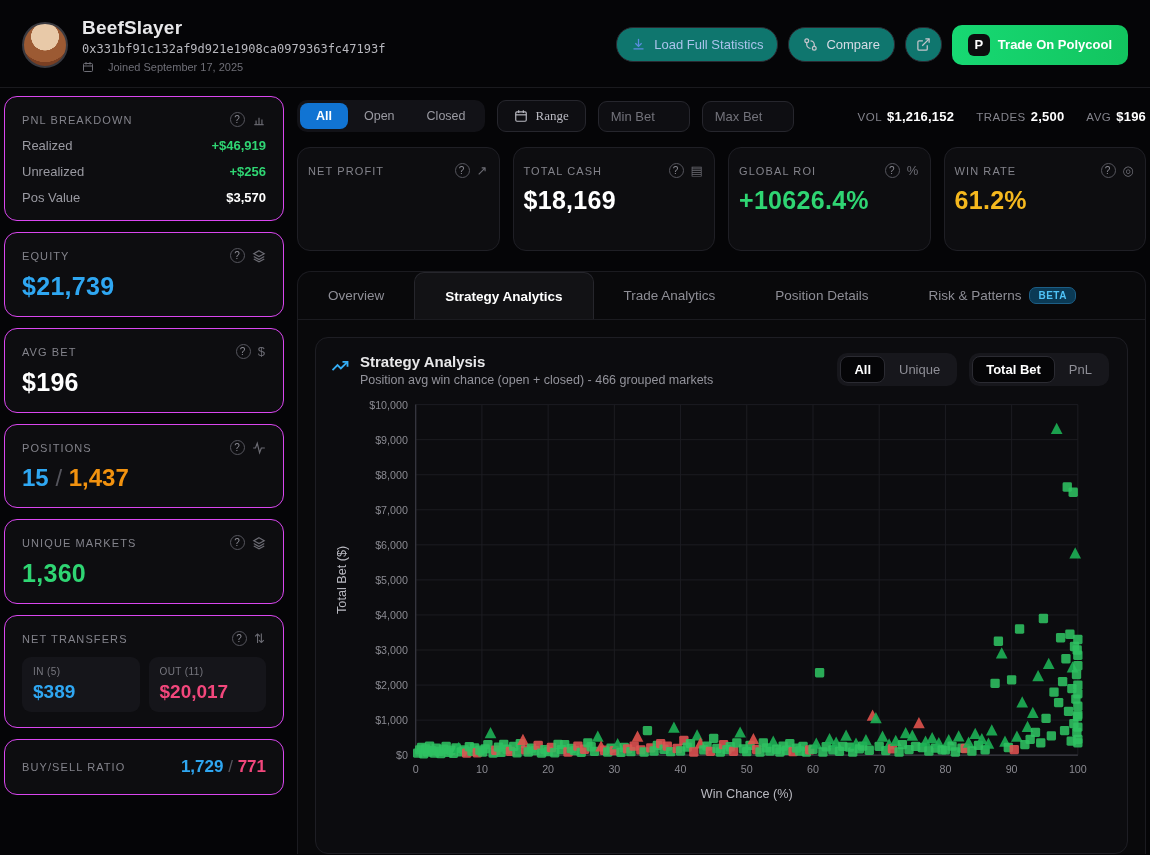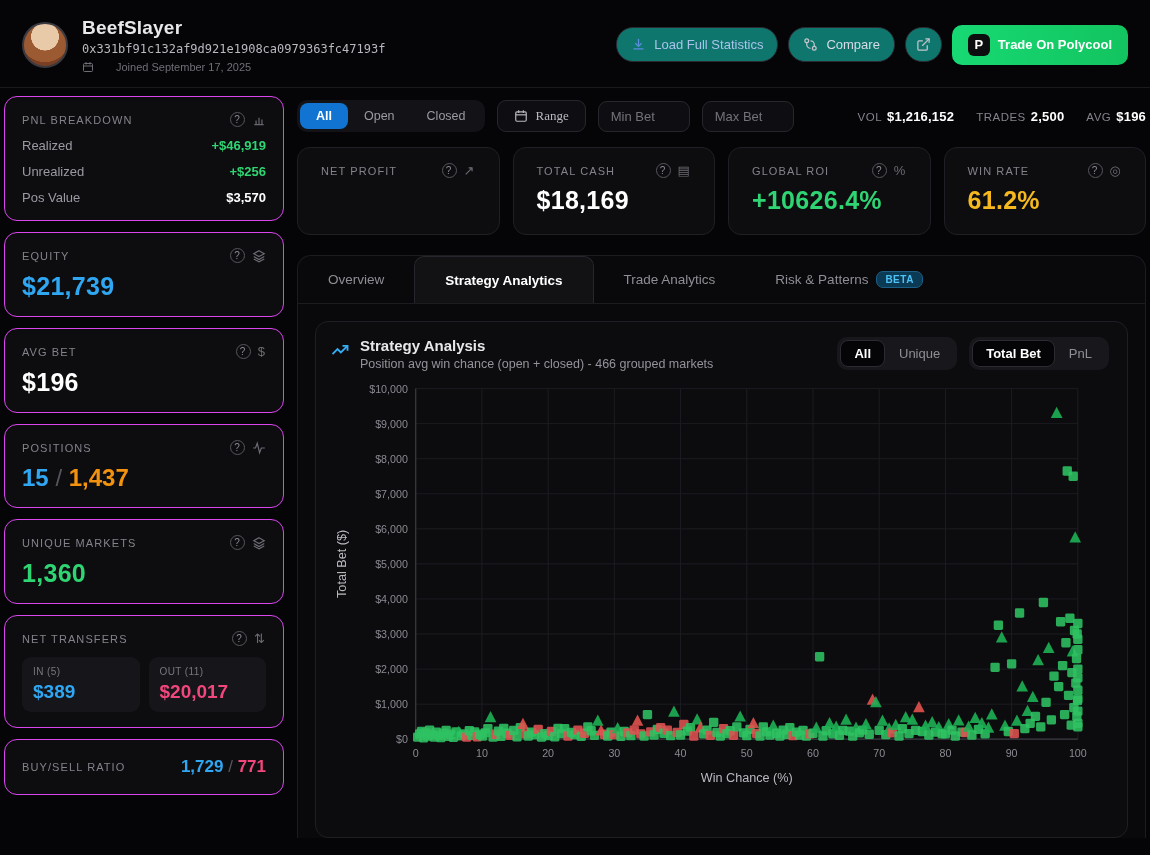--- a/index.html
+++ b/index.html
@@ -7,21 +7,21 @@
     font-family:"Liberation Sans", sans-serif; }
   .mono { font-family:"DejaVu Sans Mono", monospace; }
 
   
   .header { display:flex; align-items:center; padding:14px 22px 12px 22px; border-bottom:1px solid #1a1a1e; height:88px; }
   .avatar { width:46px; height:46px; border-radius:50%; border:2px solid #3a3a40; overflow:hidden;
     background:radial-gradient(circle at 50% 30%, #e8c9a8 0 38%, #9c5a33 39% 70%, #7a3f22 71%); flex:0 0 auto; }
   .h-id { margin-left:14px; }
   .h-name { font-size:19px; font-weight:bold; letter-spacing:.2px; }
   .h-addr { font-size:12px; color:#b9b9bf; margin-top:3px; }
-  .h-joined { display:flex; align-items:center; gap:22px; font-size:11px; color:#6f6f77; margin-top:5px; }
+  .h-joined { display:flex; align-items:center; gap:14px; font-size:11px; color:#6f6f77; margin-top:5px; }
   .h-actions { margin-left:auto; display:flex; align-items:center; gap:10px; }
   .btn { display:flex; align-items:center; gap:8px; background:#0f766e; border:1px solid #2a2a31; border-radius:17px;
     padding:9px 14px; font-size:13px; color:#d6dbe6; cursor:pointer; }
   .btn-load { color:#a9c3ec; }
   .btn-icon-only { padding:9px 10px; }
   .btn-trade { background:linear-gradient(95deg,#17d973,#12c45f); border:none; color:#ffffff; font-weight:bold;
     padding:9px 16px; border-radius:10px; }
   .p-logo { width:22px; height:22px; background:#0c0d0e; color:#ffffff; border-radius:6px; display:flex;
     align-items:center; justify-content:center; font-weight:bold; font-size:13px; }
   svg.ic { display:block; }
@@ -61,21 +61,21 @@
     border-radius:9px; padding:7px 16px; font-size:13px; color:#b9b9c1; cursor:pointer;font-family:Liberation Serif, serif; }
   .bet-input { width:92px; background:#0e0e12; border:1px solid #26262d; border-radius:9px; padding:7px 12px;
     font-size:13px; color:#d6d6da; font-family:"Liberation Sans", sans-serif; }
   .bet-input::placeholder { color:#72727a; }
   .vol-stats { margin-left:auto; display:flex; align-items:center; gap:22px; }
   .vol-item { font-size:11.5px; color:#83838b; letter-spacing:.5px; }
   .vol-item b { color:#ffffff; font-size:13px; letter-spacing:.2px; margin-left:5px; }
 
   
   .stat-cards { display:grid; grid-template-columns:repeat(4,1fr); gap:13px; margin-top:13px; }
-  .stat-card { background:#0d0d10; border:1px solid #1f1f25; border-radius:13px; padding:15px 23px; height:88px; }
+  .stat-card { background:#0d0d10; border:1px solid #1f1f25; border-radius:13px; padding:15px 10px; height:104px; }
   .stat-val { font-size:25px; font-weight:bold; margin-top:8px; letter-spacing:.3px; }
 
   
   .panel { margin-top:20px; background:#09090b; border:1px solid #1b1b20; border-radius:14px 14px 0 0; border-bottom:none; }
   .tabbar { display:flex; align-items:stretch; height:48px; border-bottom:1px solid #1b1b20; }
   .tab { display:flex; align-items:center; gap:8px; padding:0 30px; font-size:13.5px; color:#8e8e96; cursor:pointer; }
   .tab.active { background:#121215; border:1px solid #26262c; border-bottom:none; border-radius:10px 10px 0 0;
     color:#ffffff; font-weight:bold; }
   .beta-badge { background:#0b3a55; color:#4fc3f7; border:1px solid #1c5e86; border-radius:7px; padding:2px 8px;
     font-size:10px; font-weight:bold; letter-spacing:.5px; }
@@ -337,20 +337,23 @@
     <div class="panel">
       <div class="tabbar" id="tabbar">
           <div class="tab">
             <span>Overview</span>
           </div>
           <div class="tab active">
             <span>Strategy Analytics</span>
           </div>
           <div class="tab">
             <span>Trade Analytics</span>
+          </div>
+          <div class="tab">
+            <span>Position Details</span>
           </div>
           <div class="tab">
             <span>Risk &amp; Patterns</span>
             <span class="beta-badge">BETA</span>
           </div>
         </div>
 
       <div class="chart-card">
         <div class="chart-head">
           <svg class="ic" width="20" height="20" viewBox="0 0 24 24" fill="none" stroke="#35aef5" stroke-width="2.2" style="margin-top:3px;">

